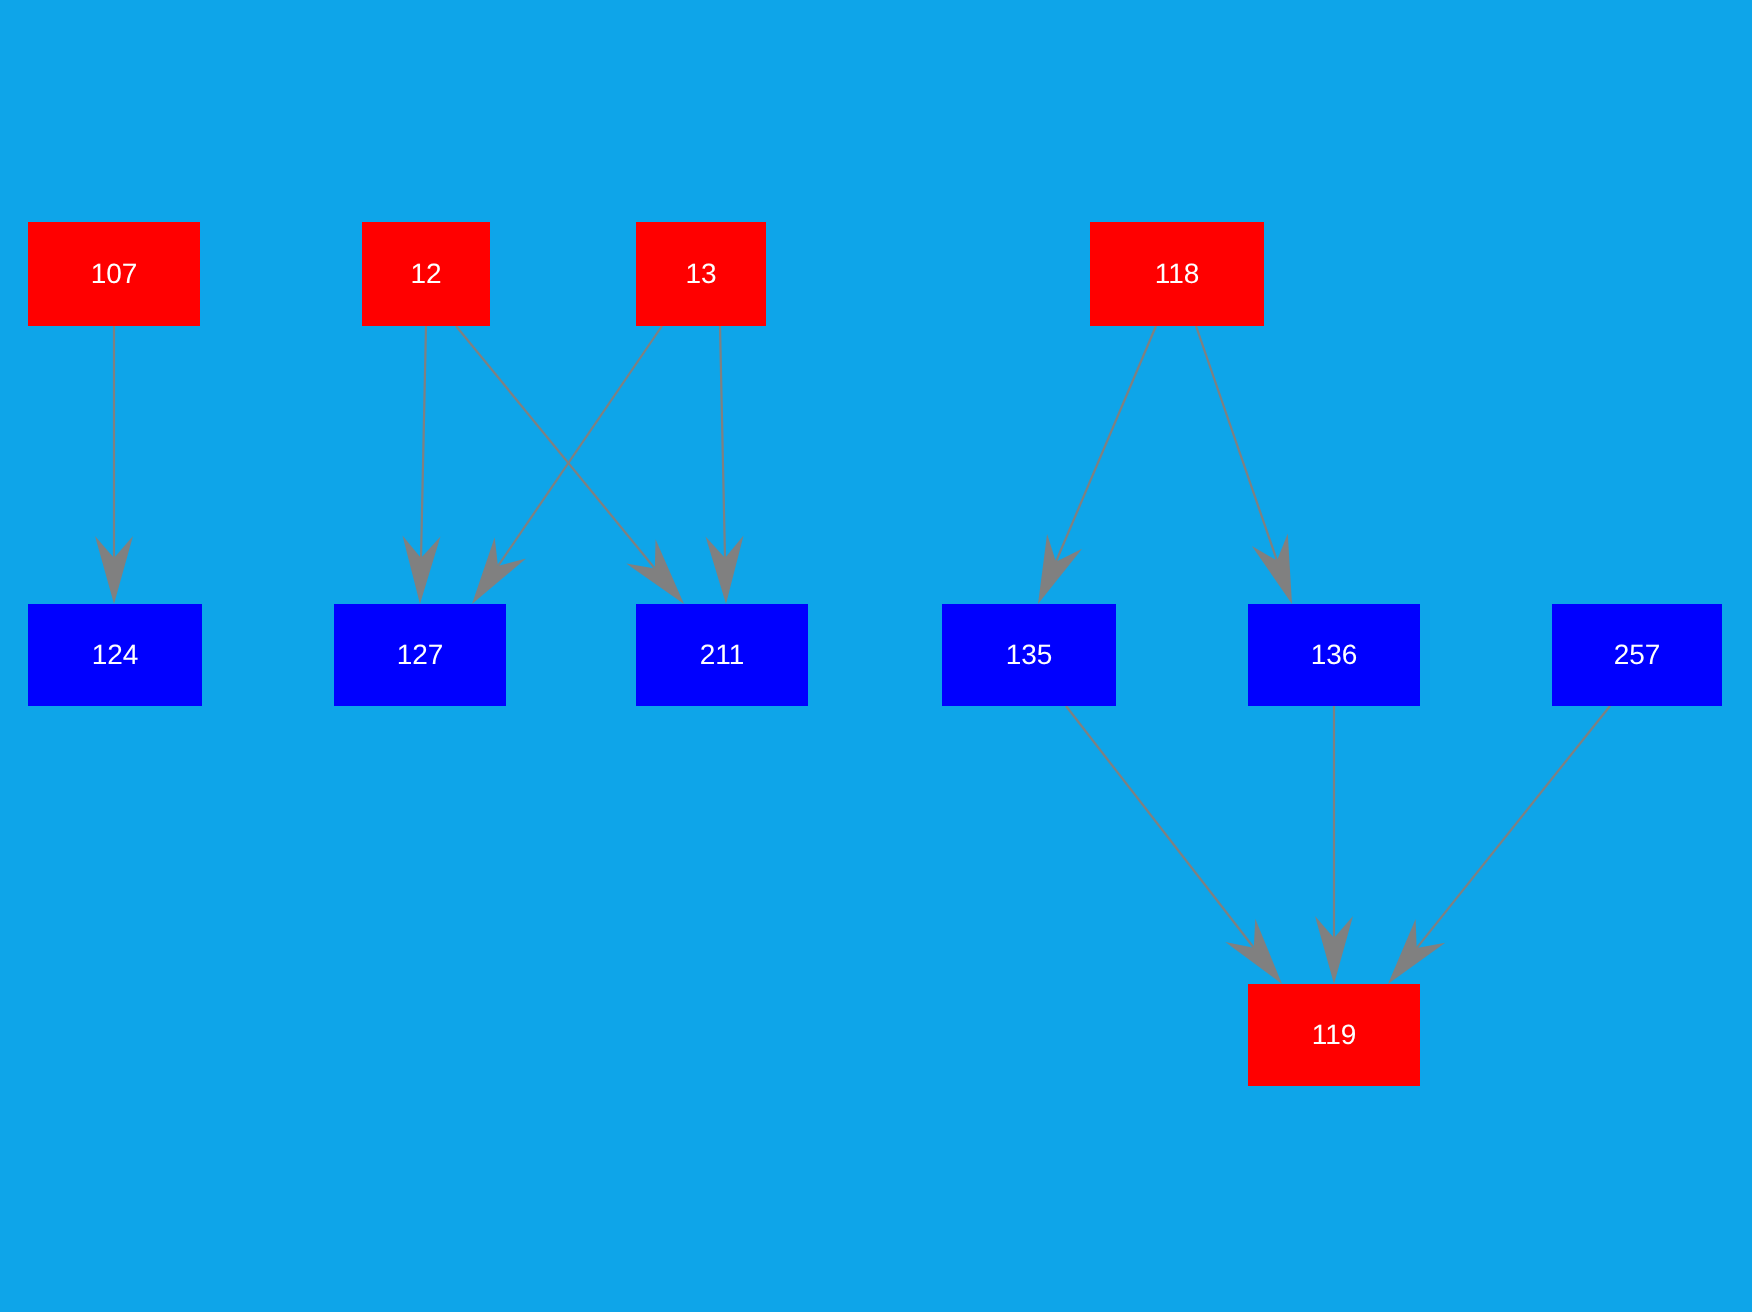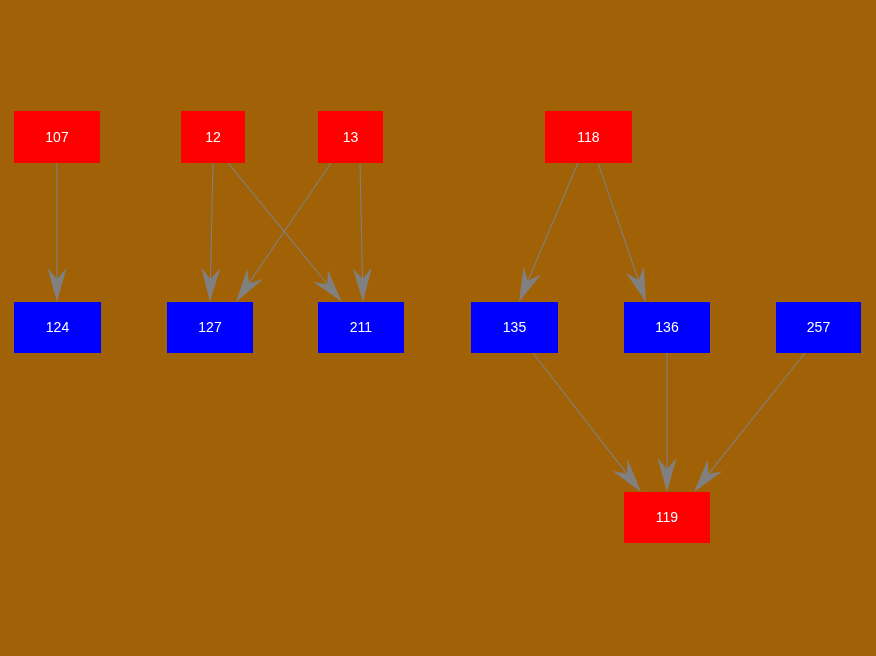--- a/index.html
+++ b/index.html
@@ -7,21 +7,21 @@
     padding: 0;
     background: #ffffff;
   }
   body {
     font-family: "Liberation Sans", sans-serif;
   }
   #canvas-wrap {
     position: relative;
     width: 876px;
     height: 656px;
-    background: #a16207;
+    background: #0ea5e9;
     overflow: hidden;
   }
   svg#graph {
     display: block;
     width: 876px;
     height: 656px;
   }
   .node-rect {
     stroke: none;
   }

